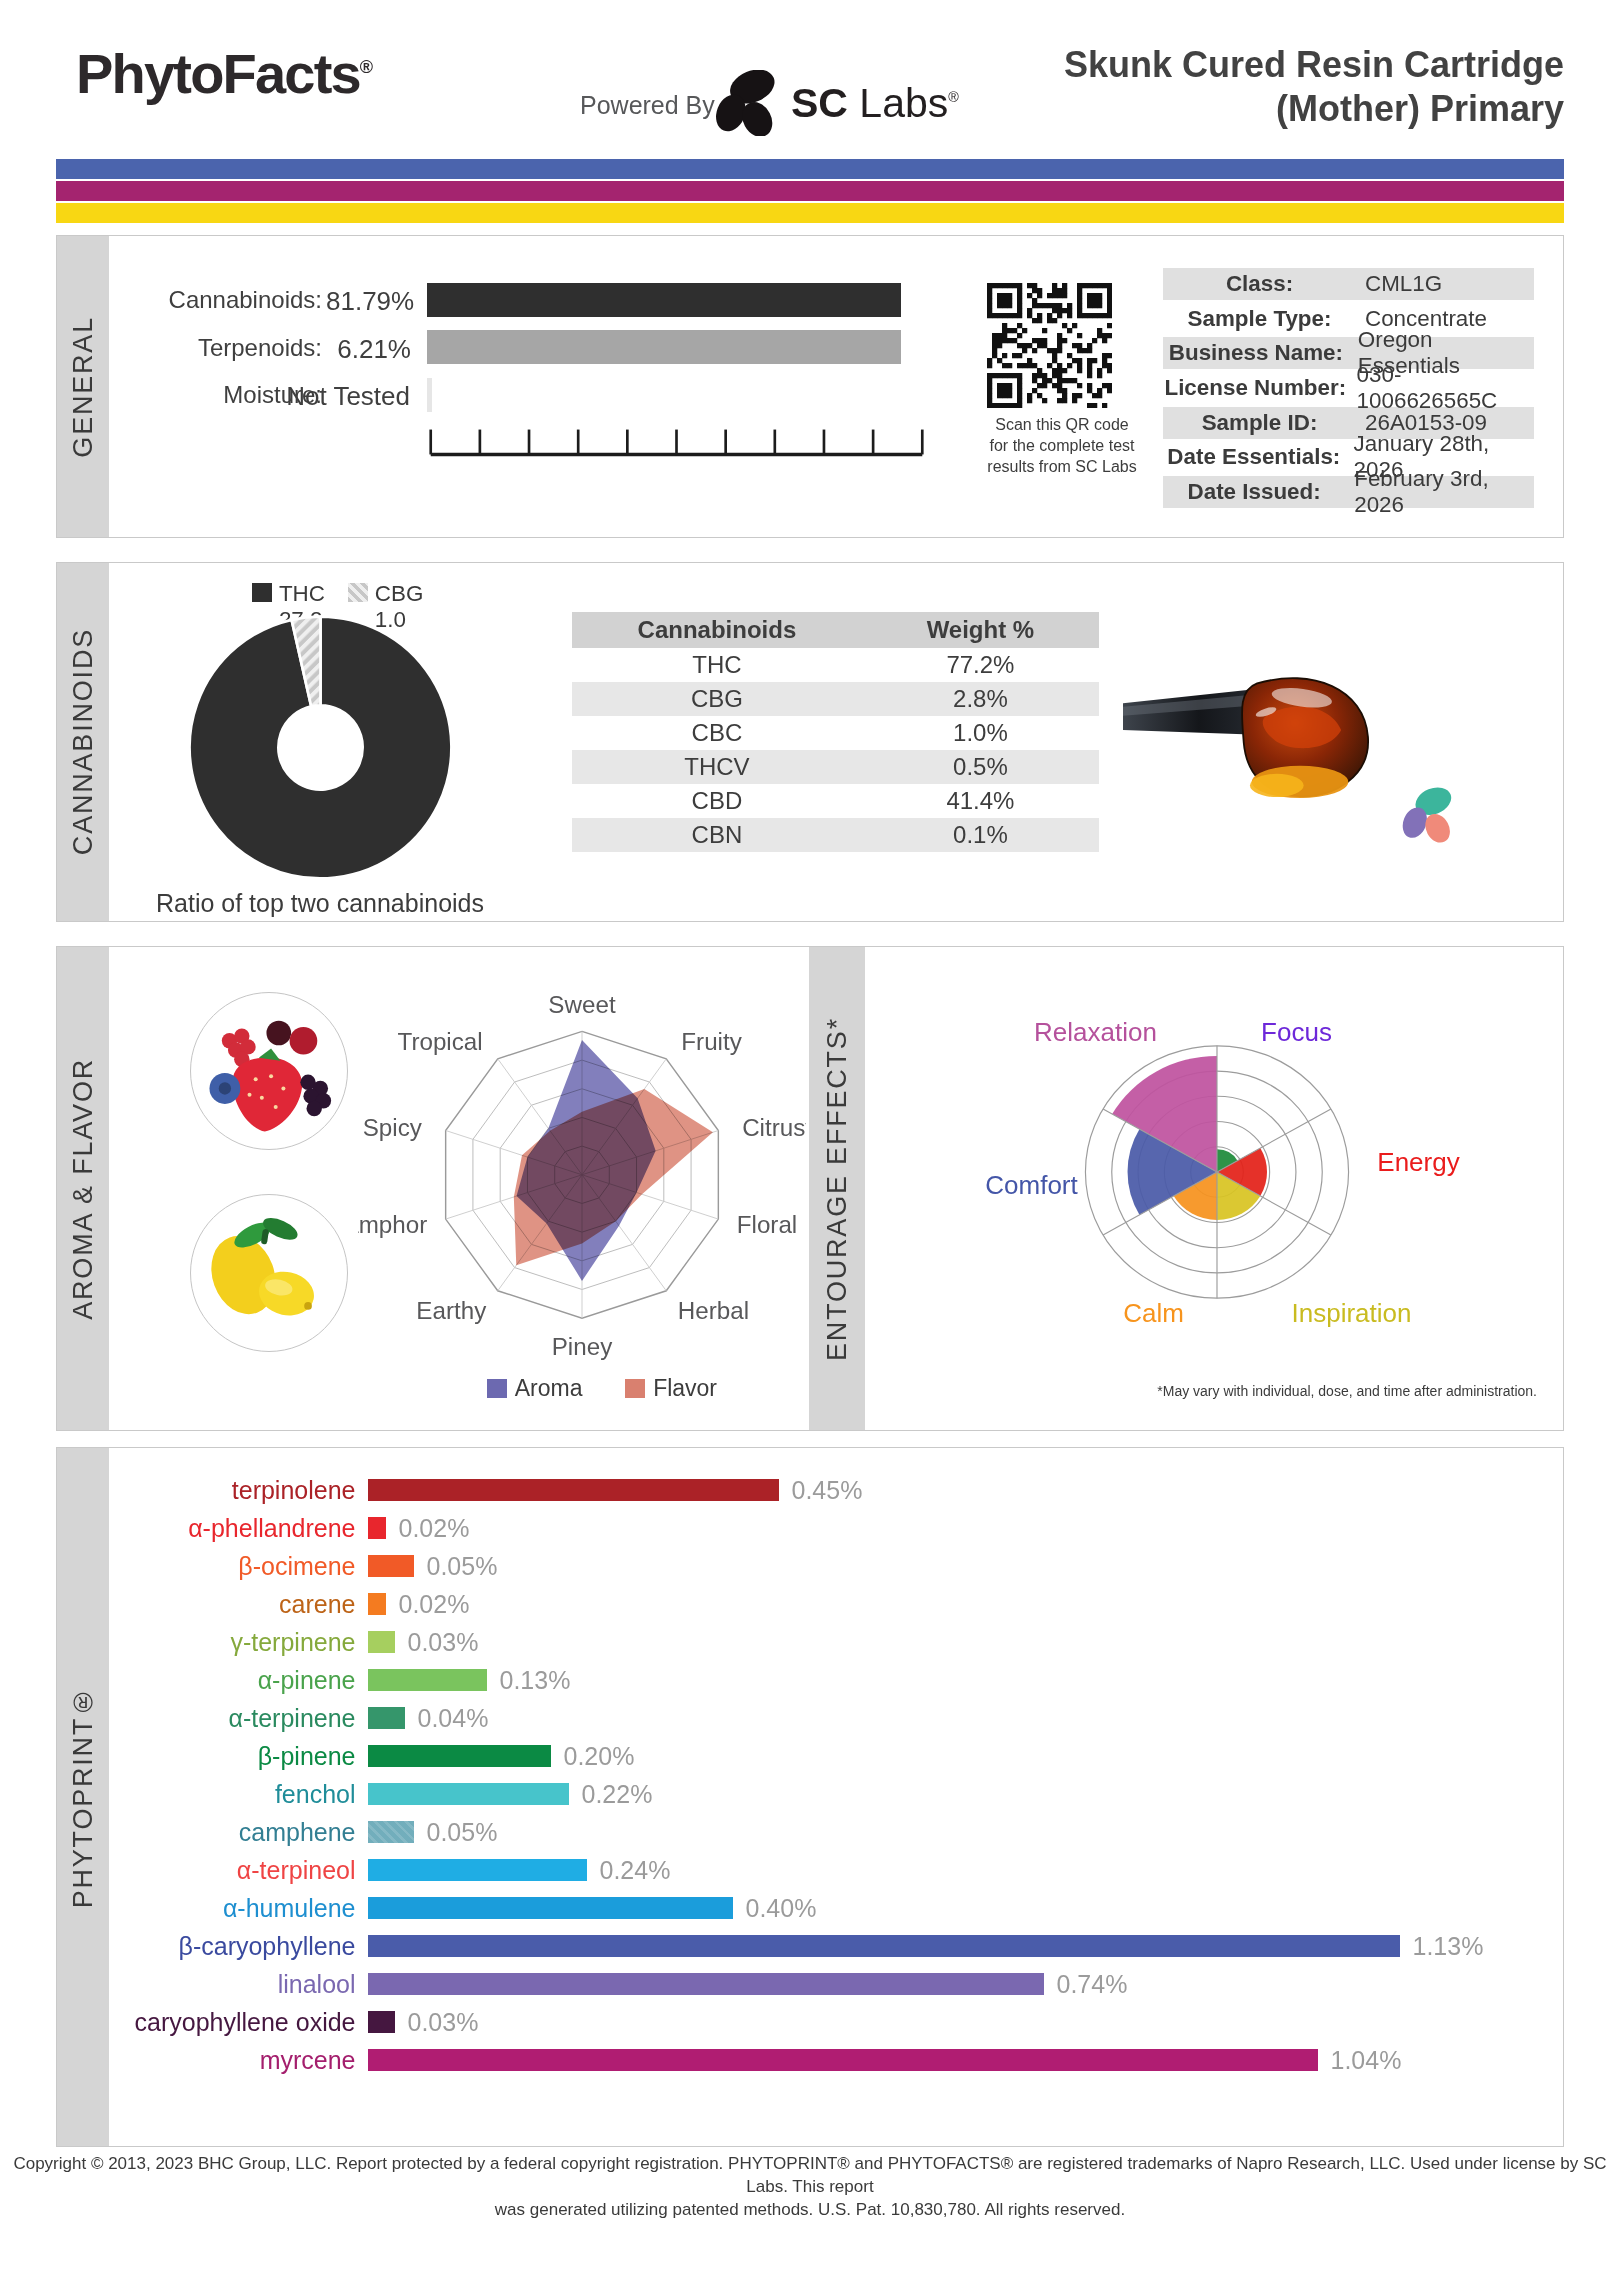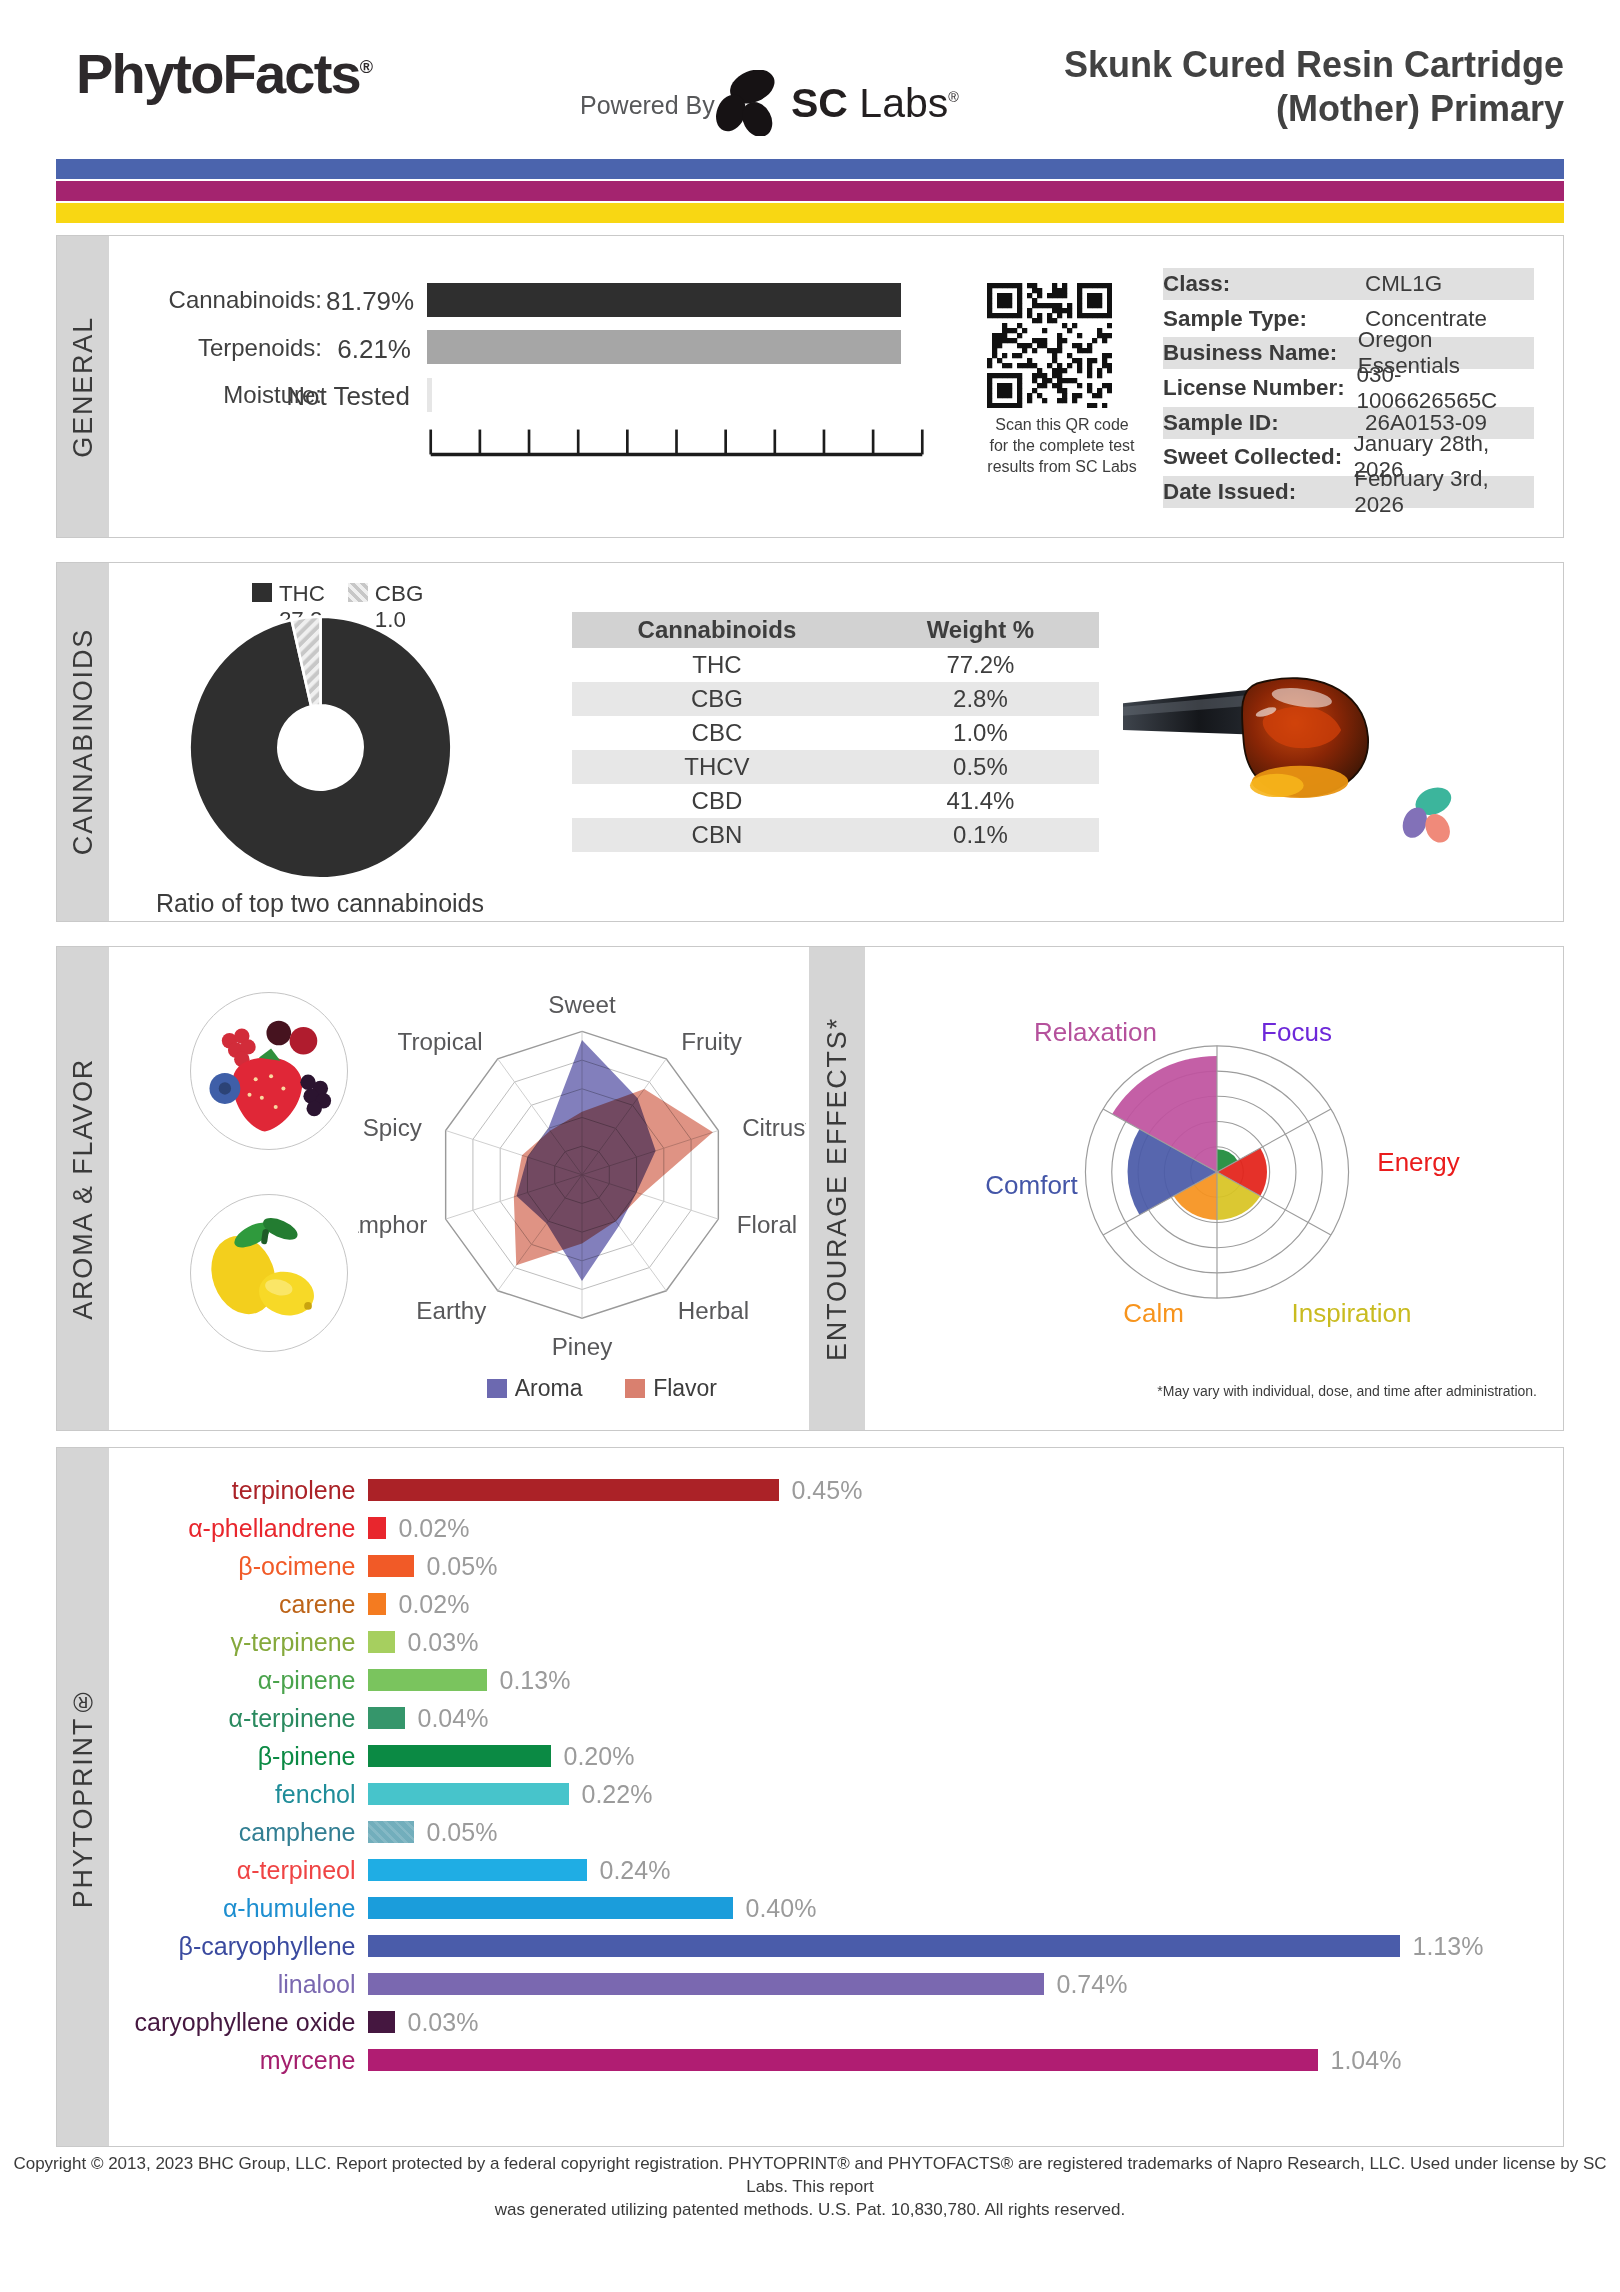--- a/index.html
+++ b/index.html
@@ -24,21 +24,21 @@
   .side span{writing-mode:vertical-rl;transform:rotate(180deg);font-size:27px;color:#3a3a3a;letter-spacing:1.8px;white-space:nowrap;}
   
   .g-label{font-size:24px;color:#3f3f3f;text-align:right;width:202px;left:63px;}
   .g-value{font-size:26px;color:#3f3f3f;text-align:right;width:85px;left:269px;}
   .g-bar{left:370px;height:34px;width:474px;}
   .moist-track{left:370px;width:4.5px;height:34px;background:#e6e6e6;}
   .qr-caption{left:903px;top:179px;width:204px;text-align:center;font-size:16px;line-height:1.3;color:#3c3c3c;}
   .info-table{left:1106px;top:32px;width:371px;}
   .info-row{display:flex;height:32px;margin-bottom:2.7px;align-items:center;}
   .info-row.alt{background:#e0e0e0;}
-  .info-row .k{width:202px;text-align:left;font-weight:bold;font-size:22.4px;color:#3b3b3b;padding-right:9px;box-sizing:border-box;}
+  .info-row .k{width:202px;text-align:center;font-weight:bold;font-size:22.4px;color:#3b3b3b;padding-right:9px;box-sizing:border-box;}
   .info-row .v{font-size:22.4px;color:#3b3b3b;}
   
   .don-legend{left:195px;top:18px;display:flex;gap:23px;}
   .don-legend .item{display:flex;}
   .don-legend .sq{width:19.7px;height:19.7px;margin-right:7.2px;background:#2f2f2f;margin-top:1.8px;}
   .don-legend .sq.hatch{background:repeating-linear-gradient(45deg,#c7c7c7 0 3.6px,#efefef 3.6px 7.2px);}
   .don-legend .txt{font-size:22.4px;color:#3a3a3a;line-height:1.15;}
   .don-caption{left:84px;top:326px;width:358px;text-align:center;font-size:25px;color:#3c3c3c;}
   .cann-table{left:515px;top:49px;width:527px;font-size:24px;}
   .cann-table .hdr{display:flex;height:36px;background:#d2d2d2;font-weight:bold;align-items:center;}
@@ -418,21 +418,21 @@
       </div>
       <div class="info-row">
         <div class="k">License Number:</div>
         <div class="v">030-1006626565C</div>
       </div>
       <div class="info-row alt">
         <div class="k">Sample ID:</div>
         <div class="v">26A0153-09</div>
       </div>
       <div class="info-row">
-        <div class="k">Sweet Collected:</div>
+        <div class="k">Date Essentials:</div>
         <div class="v">January 28th, 2026</div>
       </div>
       <div class="info-row alt">
         <div class="k">Date Issued:</div>
         <div class="v">February 3rd, 2026</div>
       </div>
     </div>
 </div>
 
 <div class="panel" style="top:562px;height:360px;">

